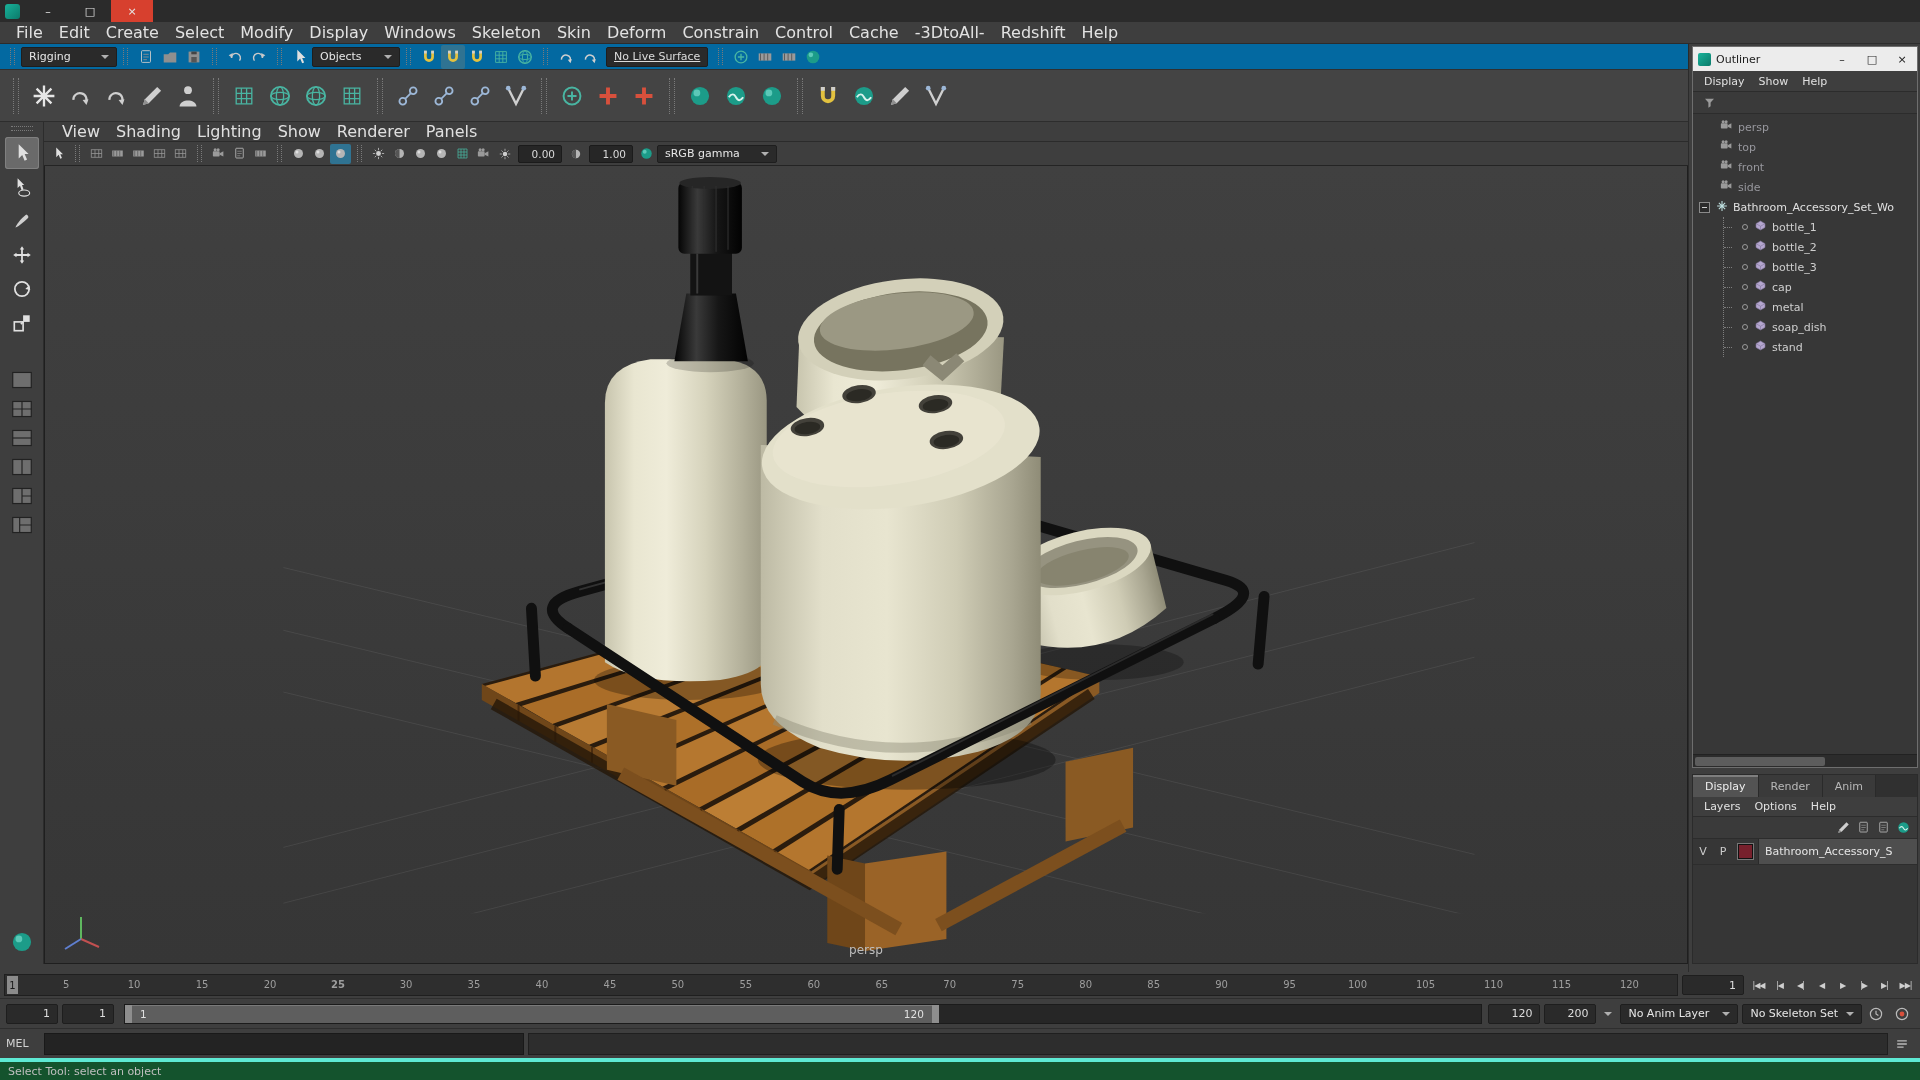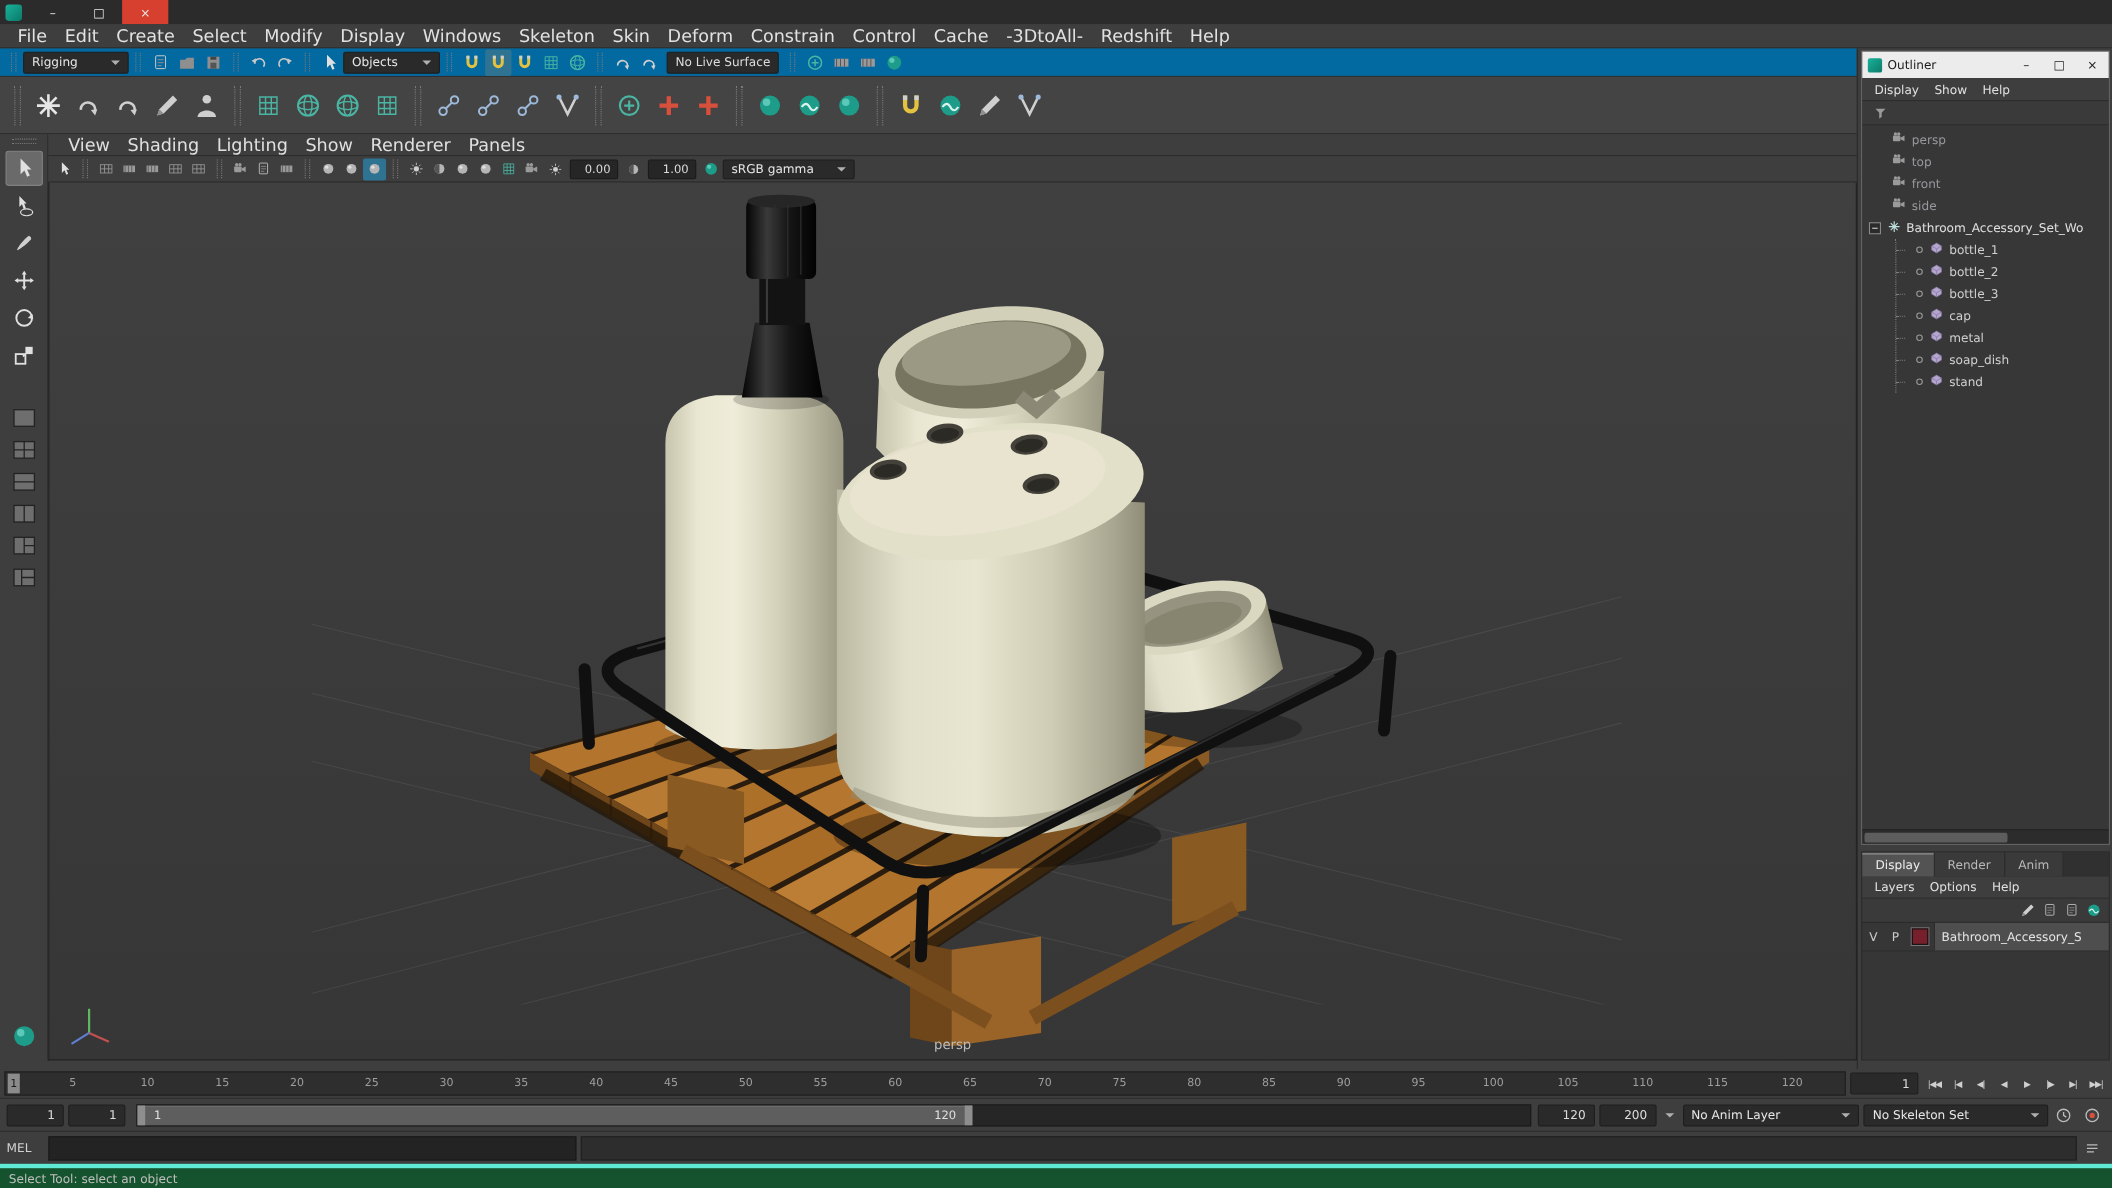--- a/index.html
+++ b/index.html
@@ -129,21 +129,21 @@
     display:flex; align-items:center; padding:0 6px; }
   .r-field { width:52px; margin-right:4px; justify-content:flex-end; }
   .r-track { flex:1; height:20px; background:#262626; border:1px solid #1b1b1b; position:relative; margin:0 6px; }
   .r-bar { position:absolute; left:0; top:0; bottom:0; background:#5e5e5e; box-shadow:inset 0 1px 0 #7a7a7a; display:flex; align-items:center; }
   .r-handle { width:7px; height:100%; background:#8e8e8e; flex:0 0 7px; }
   .r-lab { font-size:10.5px; color:#e0e0e0; }
   .r-lab.left { margin-left:8px; }
   .r-lab.right { margin-left:auto; margin-right:8px; }
   .mini-btn { width:16px; height:20px; display:flex; align-items:center; justify-content:center; }
   .mini-btn .arr { width:0;height:0;border:4px solid transparent;border-top-color:#b0b0b0;margin-top:4px;}
-  .r-dd { min-width:118px; justify-content:space-between; margin-left:4px;gap:48px; }
+  .r-dd { min-width:118px; justify-content:space-between; margin-left:4px; }
   .r-ic { width:24px; height:22px; display:flex; align-items:center; justify-content:center; margin-left:2px;}
 
   .cmdrow { height:30px; flex:0 0 30px; background:#3e3e3e; border-top:1px solid #2e2e2e;
     display:flex; align-items:center; padding:0 6px; }
   .cmd-label { width:38px; font-size:11px; color:#d2d2d2; }
   .cmd-input { width:480px; height:22px; background:#232323; border:1px solid #191919; color:#dddddd;
     font-family:"DejaVu Sans Mono","Liberation Mono",monospace; font-size:11px; padding:0 6px; outline:none; }
   .cmd-result { flex:1; height:22px; background:#2d2d2d; border:1px solid #1f1f1f; margin-left:4px; }
   .helprow { height:22px; flex:0 0 22px; background:#14532d; border-top:4px solid #5eead4;
     display:flex; align-items:center; padding-left:8px; font-size:11px; color:#bfbfbf; }
@@ -271,21 +271,21 @@
               <path d="M5 13a5 4.5 0 1 1 9 2" fill="none" stroke="#cfcfcf" stroke-width="1.7"></path>
               <path d="M12 13l3 4 1.5-4.5z" fill="#cfcfcf"></path>
             </svg>
           </div>
           <div class="icbtn">
             <svg viewBox="0 0 20 20" width="18" height="18">
               <path d="M5 13a5 4.5 0 1 1 9 2" fill="none" stroke="#cfcfcf" stroke-width="1.7"></path>
               <path d="M12 13l3 4 1.5-4.5z" fill="#cfcfcf"></path>
             </svg>
           </div>
-          <div class="field" style="margin: 16px 4px;">
+          <div class="field" style="margin: 16px 4px; text-decoration: underline;">
             <span>No Live Surface</span>
           </div>
           <div class="grip"></div>
           <div class="icbtn">
             <svg viewBox="0 0 20 20" width="18" height="18">
               <circle cx="10" cy="10" r="6.5" fill="none" stroke="#49b5a2" stroke-width="1.5"></circle>
               <path d="M10 6.5v7M6.5 10h7" stroke="#49b5a2" stroke-width="1.5"></path>
             </svg>
           </div>
           <div class="icbtn">
@@ -1028,21 +1028,21 @@
     </div>
   </div>
 
   <div class="timerow">
     <div class="timebar" id="timebar">
         <span class="tick" style="left: 0.406504%;">1</span>
         <span class="tick" style="left: 3.65854%;">5</span>
         <span class="tick" style="left: 7.72358%;">10</span>
         <span class="tick" style="left: 11.7886%;">15</span>
         <span class="tick" style="left: 15.8537%;">20</span>
-        <span class="tick" style="left: 19.9187%;">25</span>
+        <span class="tick" style="left: 19.9187%; font-weight: bold;">25</span>
         <span class="tick" style="left: 23.9837%;">30</span>
         <span class="tick" style="left: 28.0488%;">35</span>
         <span class="tick" style="left: 32.1138%;">40</span>
         <span class="tick" style="left: 36.1789%;">45</span>
         <span class="tick" style="left: 40.2439%;">50</span>
         <span class="tick" style="left: 44.3089%;">55</span>
         <span class="tick" style="left: 48.374%;">60</span>
         <span class="tick" style="left: 52.439%;">65</span>
         <span class="tick" style="left: 56.5041%;">70</span>
         <span class="tick" style="left: 60.5691%;">75</span>

